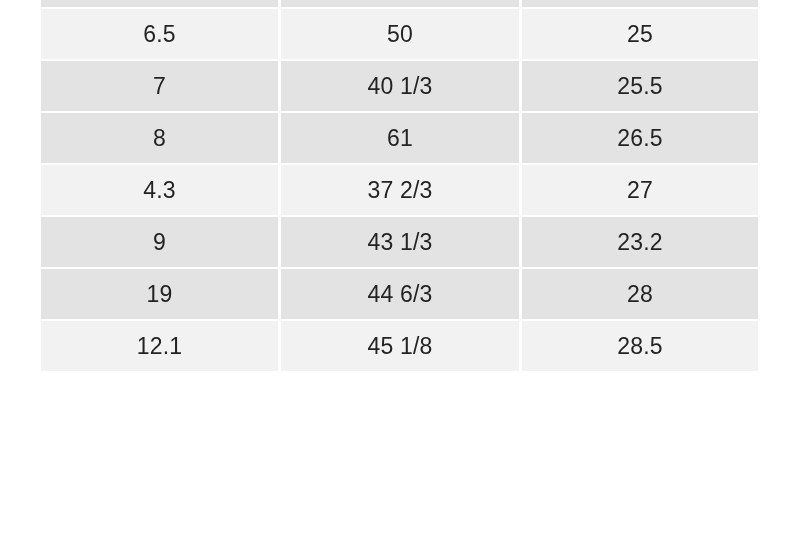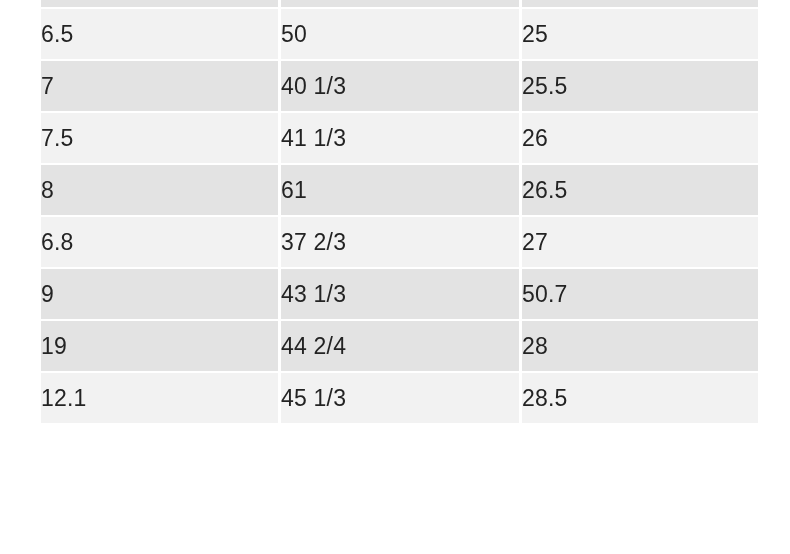--- a/index.html
+++ b/index.html
@@ -31,21 +31,21 @@
     table-layout: fixed;
   }
 
   .size-table col.c1 { width: 237px; }
   .size-table col.c2 { width: 238px; }
   .size-table col.c3 { width: 236px; }
 
   .size-table td {
     height: 50px;
     padding: 0;
-    text-align: left;
+    text-align: center;
     vertical-align: middle;
     font-size: 23px;
     line-height: 50px;
     color: #232323;
     letter-spacing: 0.2px;
     white-space: nowrap;
     border: 0;
   }
 
   .row-odd td  { background: #e3e3e3; }
@@ -70,45 +70,40 @@
         <tr class="row-even">
           <td>6.5</td>
           <td>50</td>
           <td>25</td>
         </tr>
         <tr class="row-odd">
           <td>7</td>
           <td>40 1/3</td>
           <td>25.5</td>
         </tr>
-        <tr class="row-even">
-          <td>7.5</td>
-          <td>41 1/3</td>
-          <td>26</td>
-        </tr>
         <tr class="row-odd">
           <td>8</td>
           <td>61</td>
           <td>26.5</td>
         </tr>
         <tr class="row-even">
-          <td>6.8</td>
+          <td>4.3</td>
           <td>37 2/3</td>
           <td>27</td>
         </tr>
         <tr class="row-odd">
           <td>9</td>
           <td>43 1/3</td>
-          <td>50.7</td>
+          <td>23.2</td>
         </tr>
         <tr class="row-odd">
           <td>19</td>
-          <td>44 2/4</td>
+          <td>44 6/3</td>
           <td>28</td>
         </tr>
         <tr class="row-even">
           <td>12.1</td>
-          <td>45 1/3</td>
+          <td>45 1/8</td>
           <td>28.5</td>
         </tr>
       </tbody>
   </table>
 </div>
 
 </body></html>

